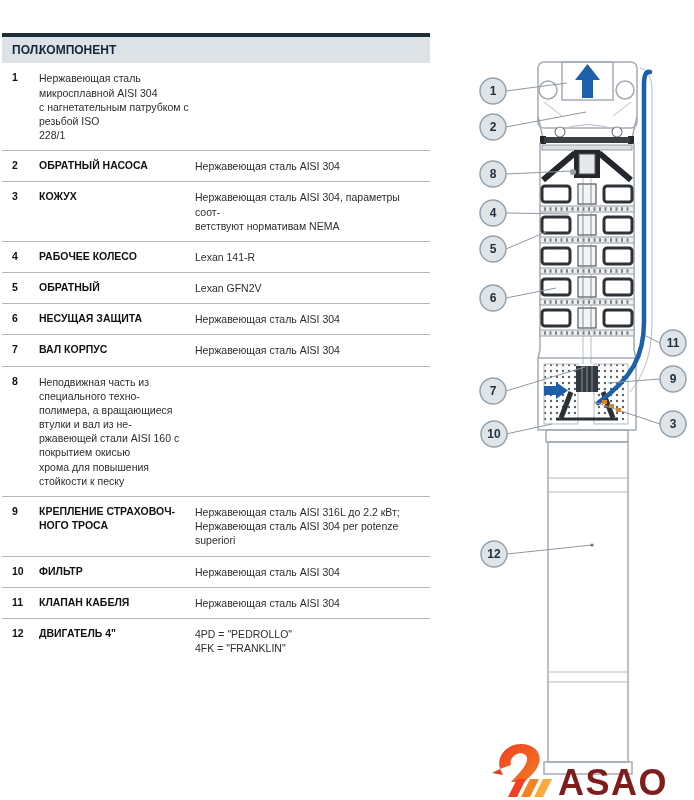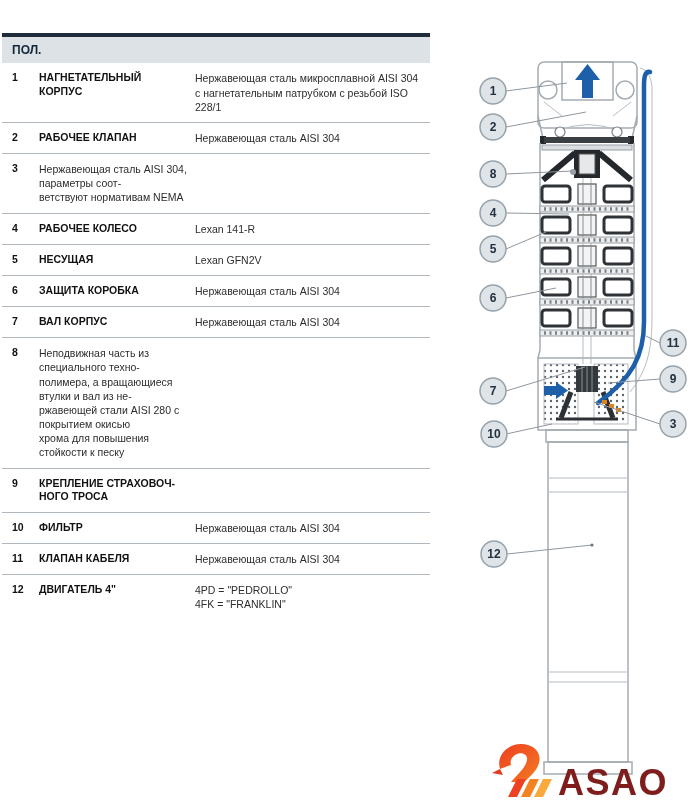--- a/index.html
+++ b/index.html
@@ -40,70 +40,74 @@
     font-size:36px;font-weight:bold;color:#7f1d1d;
     letter-spacing:1.5px;line-height:0.82;margin-left:4px;
   }
 </style>
 </head>
 <body>
 
 <div class="spec-table">
   <div class="thead">
     <span>ПОЛ.</span>
+    <span>КОМПОНЕНТ</span>
   </div>
 
   <div class="trow">
     <span class="c-num">1</span>
-    <span class="c-name">НАГНЕТАТЕЛЬНЫЙ КОРПУС</span>
     <span class="c-desc">Нержавеющая сталь микросплавной AISI 304
 с нагнетательным патрубком с резьбой ISO
 228/1</span>
   </div>
   <div class="trow">
     <span class="c-num">2</span>
-    <span class="c-name">РАБОЧЕЕ КЛАПАН</span>
+    <span class="c-name">ОБРАТНЫЙ НАСОСА</span>
     <span class="c-desc">Нержавеющая сталь AISI 304</span>
   </div>
   <div class="trow">
     <span class="c-num">3</span>
+    <span class="c-name">КОЖУХ</span>
     <span class="c-desc">Нержавеющая сталь AISI 304, параметры соот-
 ветствуют нормативам NEMA</span>
   </div>
   <div class="trow">
     <span class="c-num">4</span>
     <span class="c-name">РАБОЧЕЕ КОЛЕСО</span>
     <span class="c-desc">Lexan 141-R</span>
   </div>
   <div class="trow">
     <span class="c-num">5</span>
-    <span class="c-name">НЕСУЩАЯ</span>
+    <span class="c-name">ОБРАТНЫЙ</span>
     <span class="c-desc">Lexan GFN2V</span>
   </div>
   <div class="trow">
     <span class="c-num">6</span>
-    <span class="c-name">ЗАЩИТА КОРОБКА</span>
+    <span class="c-name">НЕСУЩАЯ ЗАЩИТА</span>
     <span class="c-desc">Нержавеющая сталь AISI 304</span>
   </div>
   <div class="trow">
     <span class="c-num">7</span>
     <span class="c-name">ВАЛ КОРПУС</span>
     <span class="c-desc">Нержавеющая сталь AISI 304</span>
   </div>
   <div class="trow">
     <span class="c-num">8</span>
     <span class="c-desc">Неподвижная часть из специального техно-
 полимера, а вращающиеся втулки и вал из не-
-ржавеющей стали AISI 280 с покрытием окисью
+ржавеющей стали AISI 160 с покрытием окисью
 хрома для повышения стойкости к песку</span>
   </div>
   <div class="trow">
     <span class="c-num">9</span>
     <span class="c-name">КРЕПЛЕНИЕ СТРАХОВОЧ-
 НОГО ТРОСА</span>
+    <span class="c-desc">Нержавеющая сталь AISI 316L до 2.2 кВт;
+Нержавеющая сталь AISI 304 per potenze
+superiori</span>
   </div>
   <div class="trow">
     <span class="c-num">10</span>
     <span class="c-name">ФИЛЬТР</span>
     <span class="c-desc">Нержавеющая сталь AISI 304</span>
   </div>
   <div class="trow">
     <span class="c-num">11</span>
     <span class="c-name">КЛАПАН КАБЕЛЯ</span>
     <span class="c-desc">Нержавеющая сталь AISI 304</span>

